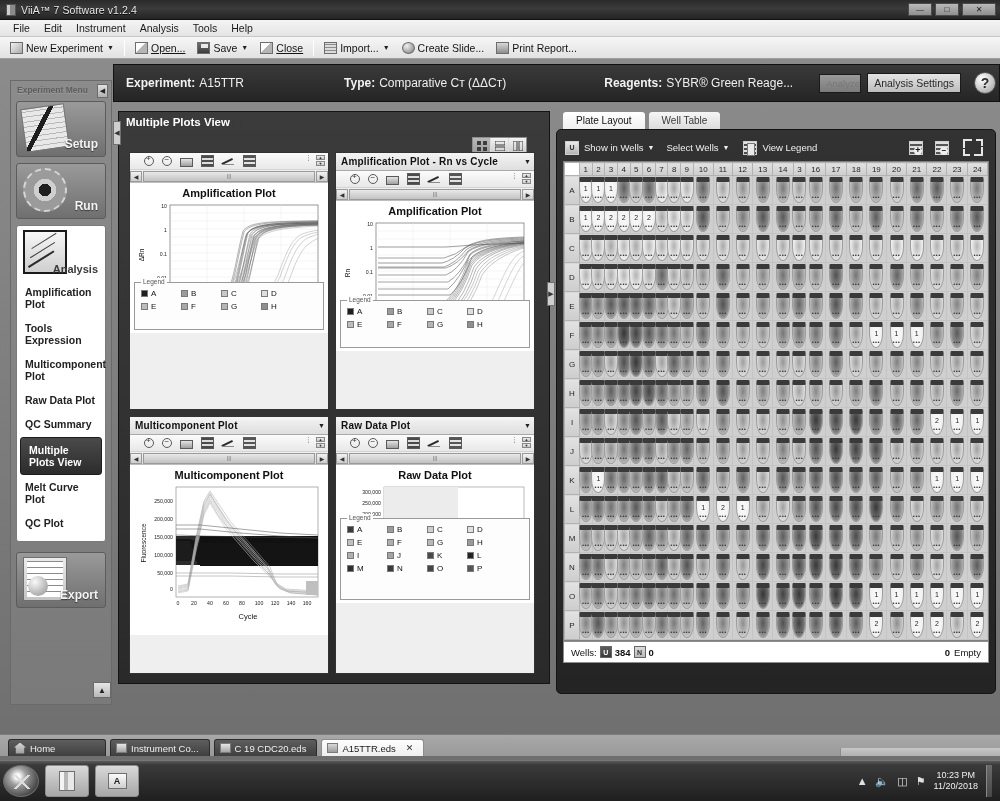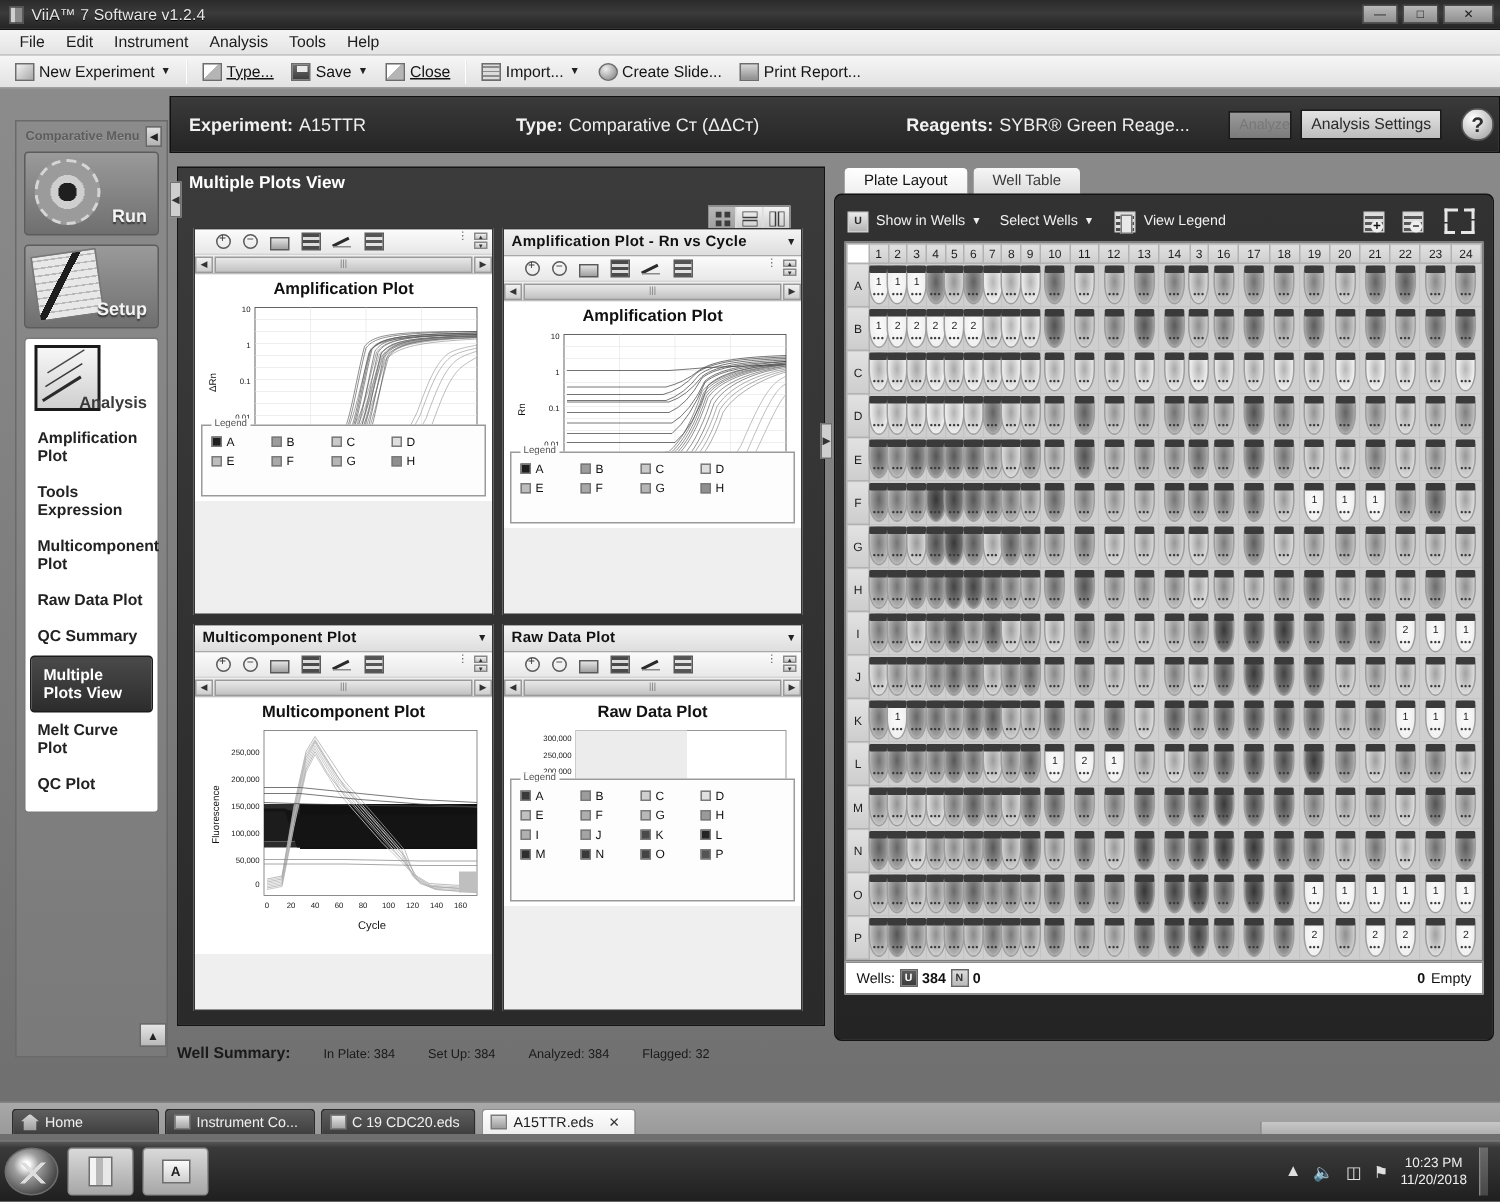--- a/index.html
+++ b/index.html
@@ -527,21 +527,21 @@
 
   <div class="toolbar">
     <div class="tb-btn">
       <span class="tb-ico"></span>
       <span>New Experiment</span>
       <span class="tb-caret">▼</span>
     </div>
     <div class="tb-sep"></div>
     <div class="tb-btn">
       <span class="tb-ico fold"></span>
-      <span class="tb-underline">Type...</span>
+      <span class="tb-underline">Open...</span>
     </div>
     <div class="tb-btn">
       <span class="tb-ico disk"></span>
       <span>Save</span>
       <span class="tb-caret">▼</span>
     </div>
     <div class="tb-btn">
       <span class="tb-ico fold"></span>
       <span class="tb-underline">Close</span>
     </div>
@@ -573,48 +573,52 @@
     <div class="exp-grp g3">
       <span class="exp-lbl">Reagents:</span>
       <span class="exp-val">SYBR® Green Reage...</span>
     </div>
     <div class="hdr-btn analyze disabled">Analyze</div>
     <div class="hdr-btn settings">Analysis Settings</div>
     <div class="help-q">?</div>
   </div>
 
   <div class="expmenu">
-    <div class="expmenu-title">Comparative Menu</div>
+    <div class="expmenu-title">Experiment Menu</div>
     <div class="collapse-btn">◀</div>
+
+    <div class="navbig">
+      <div class="navbig-ico ico-setup"></div>
+      <div class="navbig-label">Setup</div>
+    </div>
 
     <div class="navbig">
       <div class="navbig-ico ico-run"></div>
       <div class="navbig-label">Run</div>
-    </div>
-
-    <div class="navbig">
-      <div class="navbig-ico ico-setup"></div>
-      <div class="navbig-label">Setup</div>
     </div>
 
     <div class="navbig analysis-box">
       <div class="analysis-head">
         <div class="navbig-ico ico-analysis"></div>
         <div class="navbig-label">Analysis</div>
       </div>
       <div class="subnav">Amplification Plot</div>
       <div class="subnav">Tools Expression</div>
       <div class="subnav">Multicomponent Plot</div>
       <div class="subnav">Raw Data Plot</div>
       <div class="subnav">QC Summary</div>
       <div class="subnav selected">Multiple Plots View</div>
       <div class="subnav">Melt Curve Plot</div>
       <div class="subnav">QC Plot</div>
     </div>
 
+    <div class="navbig" style="margin-top:10px;">
+      <div class="navbig-ico ico-export"></div>
+      <div class="navbig-label">Export</div>
+    </div>
 
     <div class="scroll-down-btn">▲</div>
   </div>
 
   <div class="plots-panel">
     <div class="panel-collapse">◀</div>
     <div class="plots-title">Multiple Plots View</div>
     <div class="plots-layout-btns">
       <div class="layout-btn active">
         <svg width="10" height="10" viewBox="0 0 10 10">
@@ -1199,27 +1203,20 @@
                   </span>
               </div>
             </div>
           </div>
         </div>
       </div>
 
     </div>
   </div>
 
-  <div class="well-summary">
-    <span class="ws-title">Well Summary:</span>
-    <span class="ws-stat">In Plate: 384</span>
-    <span class="ws-stat">Set Up: 384</span>
-    <span class="ws-stat">Analyzed: 384</span>
-    <span class="ws-stat">Flagged: 32</span>
-  </div>
 
   <div class="plate-panel">
     <div class="plate-tabs">
       <div class="ptab active">Plate Layout</div>
       <div class="ptab">Well Table</div>
     </div>
     <div class="plate-body">
       <div class="plate-toolbar">
         <span class="pt-ico u"></span>
         <span class="pt-item" style="margin-left:5px;">

